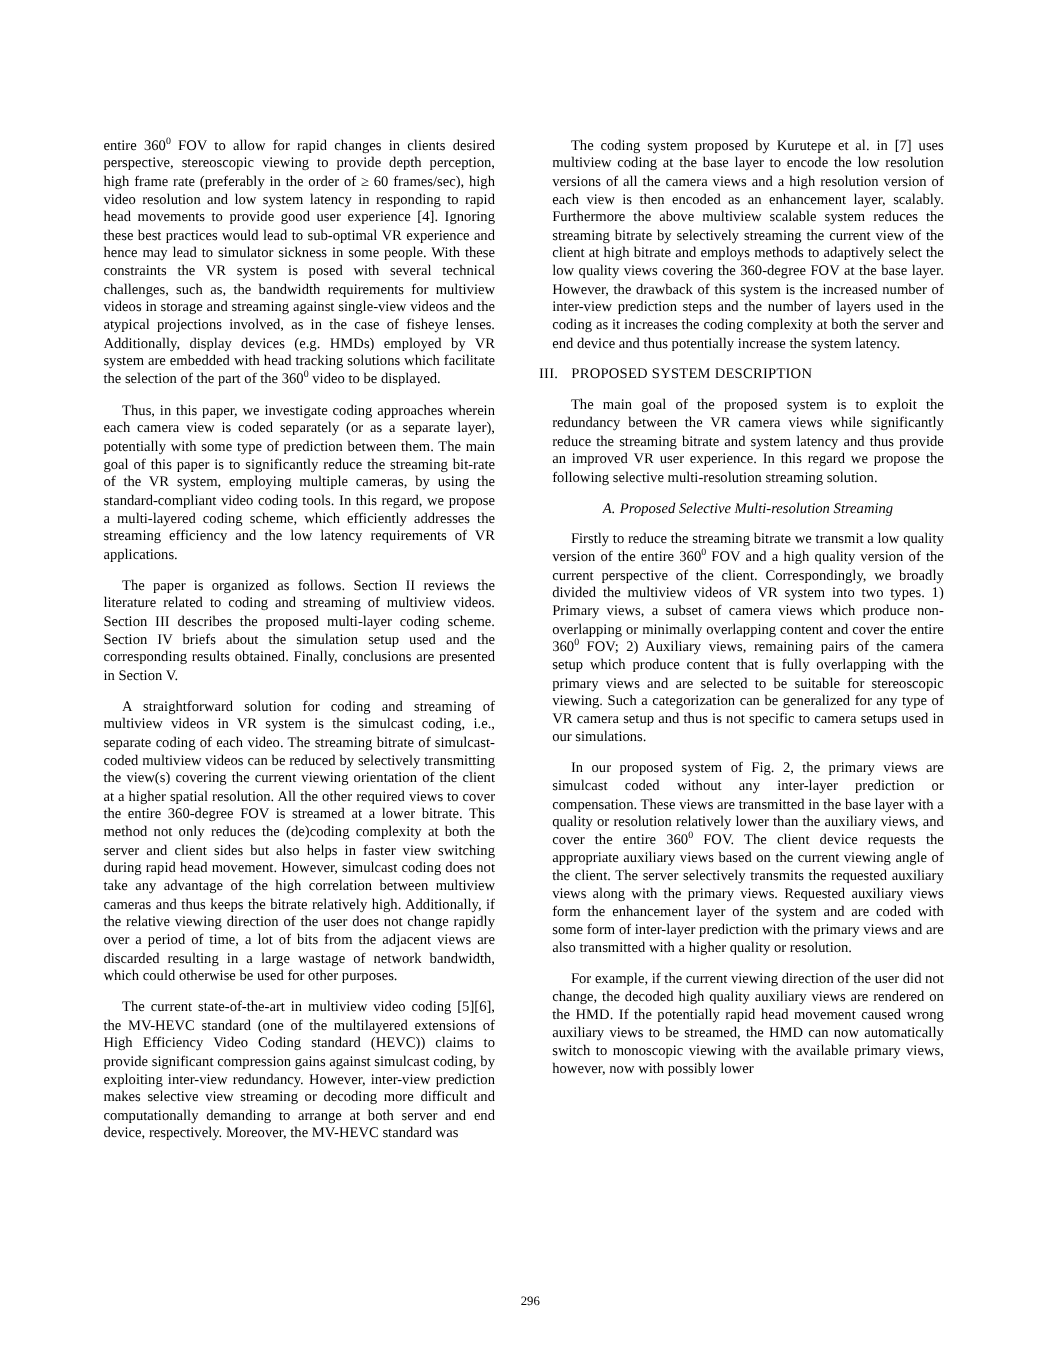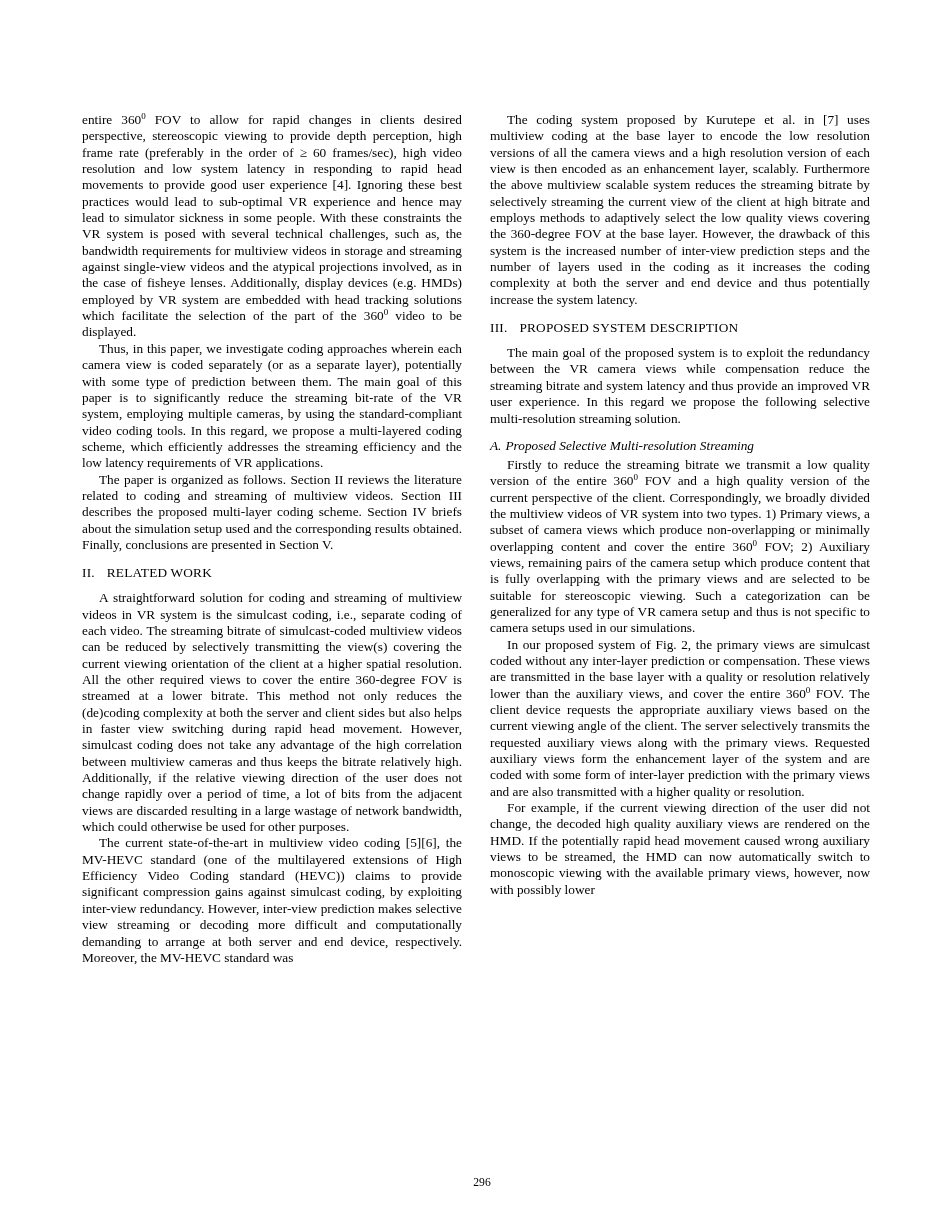--- a/index.html
+++ b/index.html
@@ -24,21 +24,21 @@
     display: flex;
     flex-direction: row;
     gap: 28px;
     height: 1000px;
   }
   .col {
     width: 380px;
     flex: 0 0 380px;
   }
   p {
-    margin: 0;
+    margin: 12px;
     font-size: 13.3px;
     line-height: 16.35px;
     text-align: justify;
     text-justify: inter-word;
     hyphens: auto;
   }
   p.indent {
     text-indent: 17px;
   }
   .sec-head {
@@ -51,21 +51,21 @@
     display: inline;
   }
   .sec-title {
     display: inline;
     margin-left: 12px;
   }
   .subsec-head {
     margin: 11px 0 3px 0;
     font-size: 13.3px;
     font-style: italic;
-    text-align: left;
+    text-align: center;
   }
   .subsec-num {
     display: inline;
   }
   .subsec-title {
     display: inline;
     margin-left: 4px;
   }
   sup {
     font-size: 9px;
@@ -87,38 +87,35 @@
 <div class="page">
   <div class="columns">
 
     <div class="col">
       <p><span>entire 360</span><sup>0</sup><span> FOV to allow for rapid changes in clients desired perspective, stereoscopic viewing to provide depth perception, high frame rate (preferably in the order of ≥ 60 frames/sec), high video resolution and low system latency in responding to rapid head movements to provide good user experience [4]. Ignoring these best practices would lead to sub-optimal VR experience and hence may lead to simulator sickness in some people. With these constraints the VR system is posed with several technical challenges, such as, the bandwidth requirements for multiview videos in storage and streaming against single-view videos and the atypical projections involved, as in the case of fisheye lenses. Additionally, display devices (e.g. HMDs) employed by VR system are embedded with head tracking solutions which facilitate the selection of the part of the 360</span><sup>0</sup><span> video to be displayed.</span></p>
 
       <p class="indent">Thus, in this paper, we investigate coding approaches wherein each camera view is coded separately (or as a separate layer), potentially with some type of prediction between them. The main goal of this paper is to significantly reduce the streaming bit-rate of the VR system, employing multiple cameras, by using the standard-compliant video coding tools. In this regard, we propose a multi-layered coding scheme, which efficiently addresses the streaming efficiency and the low latency requirements of VR applications.</p>
 
       <p class="indent">The paper is organized as follows. Section II reviews the literature related to coding and streaming of multiview videos. Section III describes the proposed multi-layer coding scheme. Section IV briefs about the simulation setup used and the corresponding results obtained. Finally, conclusions are presented in Section V.</p>
 
-      <div class="sec-head">
-        <span class="sec-num">II.</span><span class="sec-title">RELATED WORK</span>
-      </div>
 
       <p class="indent">A straightforward solution for coding and streaming of multiview videos in VR system is the simulcast coding, i.e., separate coding of each video. The streaming bitrate of simulcast-coded multiview videos can be reduced by selectively transmitting the view(s) covering the current viewing orientation of the client at a higher spatial resolution. All the other required views to cover the entire 360-degree FOV is streamed at a lower bitrate. This method not only reduces the (de)coding complexity at both the server and client sides but also helps in faster view switching during rapid head movement. However, simulcast coding does not take any advantage of the high correlation between multiview cameras and thus keeps the bitrate relatively high. Additionally, if the relative viewing direction of the user does not change rapidly over a period of time, a lot of bits from the adjacent views are discarded resulting in a large wastage of network bandwidth, which could otherwise be used for other purposes.</p>
 
       <p class="indent">The current state-of-the-art in multiview video coding [5][6], the MV-HEVC standard (one of the multilayered extensions of High Efficiency Video Coding standard (HEVC)) claims to provide significant compression gains against simulcast coding, by exploiting inter-view redundancy. However, inter-view prediction makes selective view streaming or decoding more difficult and computationally demanding to arrange at both server and end device, respectively. Moreover, the MV-HEVC standard was</p>
     </div>
 
     <div class="col">
 
       <p class="indent">The coding system proposed by Kurutepe et al. in [7] uses multiview coding at the base layer to encode the low resolution versions of all the camera views and a high resolution version of each view is then encoded as an enhancement layer, scalably. Furthermore the above multiview scalable system reduces the streaming bitrate by selectively streaming the current view of the client at high bitrate and employs methods to adaptively select the low quality views covering the 360-degree FOV at the base layer. However, the drawback of this system is the increased number of inter-view prediction steps and the number of layers used in the coding as it increases the coding complexity at both the server and end device and thus potentially increase the system latency.</p>
 
       <div class="sec-head">
         <span class="sec-num">III.</span><span class="sec-title">PROPOSED SYSTEM DESCRIPTION</span>
       </div>
 
-      <p class="indent">The main goal of the proposed system is to exploit the redundancy between the VR camera views while compensation reduce the streaming bitrate and system latency and thus provide an improved VR user experience. In this regard we propose the following selective multi-resolution streaming solution.</p>
+      <p class="indent">The main goal of the proposed system is to exploit the redundancy between the VR camera views while significantly reduce the streaming bitrate and system latency and thus provide an improved VR user experience. In this regard we propose the following selective multi-resolution streaming solution.</p>
 
       <div class="subsec-head">
         <span class="subsec-num">A.</span><span class="subsec-title">Proposed Selective Multi-resolution Streaming</span>
       </div>
 
       <p class="indent"><span>Firstly to reduce the streaming bitrate we transmit a low quality version of the entire 360</span><sup>0</sup><span> FOV and a high quality version of the current perspective of the client. Correspondingly, we broadly divided the multiview videos of VR system into two types. 1) Primary views, a subset of camera views which produce non-overlapping or minimally overlapping content and cover the entire 360</span><sup>0</sup><span> FOV; 2) Auxiliary views, remaining pairs of the camera setup which produce content that is fully overlapping with the primary views and are selected to be suitable for stereoscopic viewing. Such a categorization can be generalized for any type of VR camera setup and thus is not specific to camera setups used in our simulations.</span></p>
 
       <p class="indent"><span>In our proposed system of Fig. 2, the primary views are simulcast coded without any inter-layer prediction or compensation. These views are transmitted in the base layer with a quality or resolution relatively lower than the auxiliary views, and cover the entire 360</span><sup>0</sup><span> FOV. The client device requests the appropriate auxiliary views based on the current viewing angle of the client. The server selectively transmits the requested auxiliary views along with the primary views. Requested auxiliary views form the enhancement layer of the system and are coded with some form of inter-layer prediction with the primary views and are also transmitted with a higher quality or resolution.</span></p>
 
       <p class="indent">For example, if the current viewing direction of the user did not change, the decoded high quality auxiliary views are rendered on the HMD. If the potentially rapid head movement caused wrong auxiliary views to be streamed, the HMD can now automatically switch to monoscopic viewing with the available primary views, however, now with possibly lower</p>

